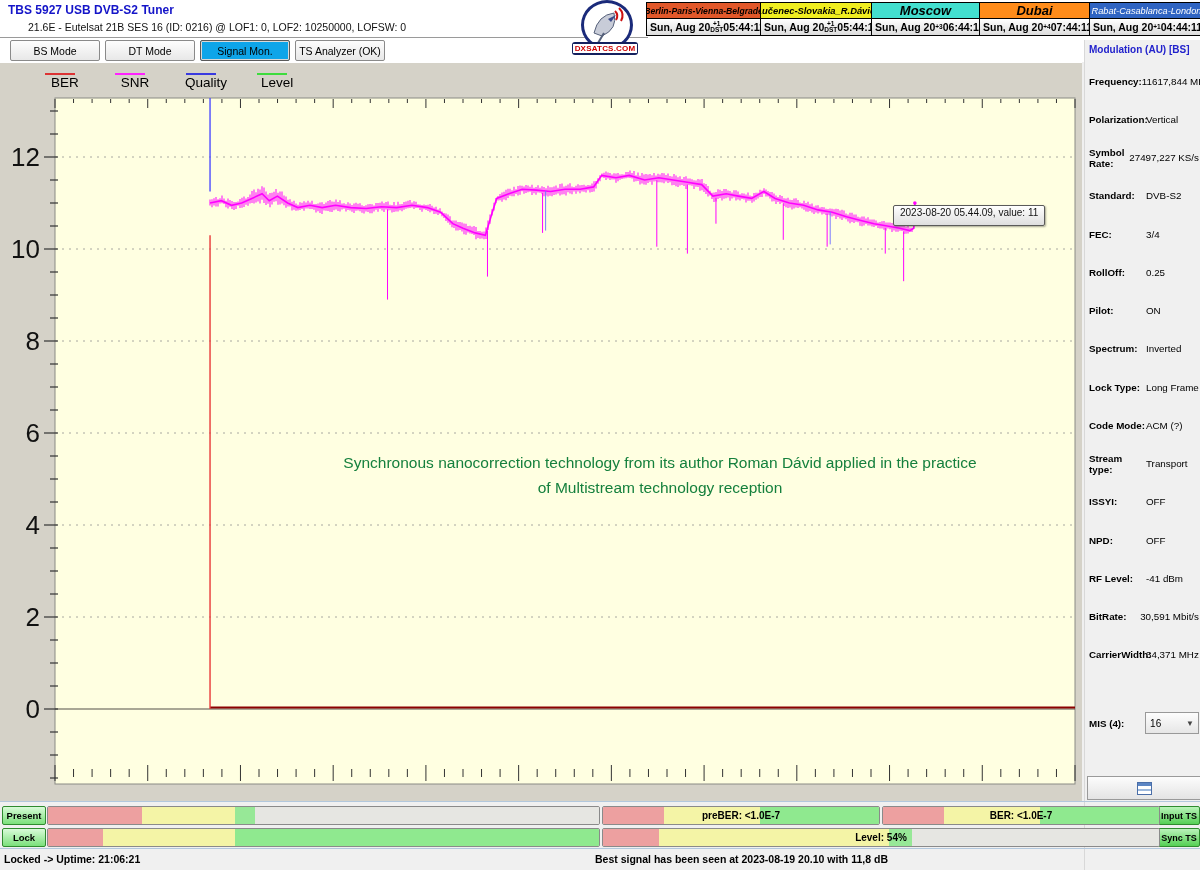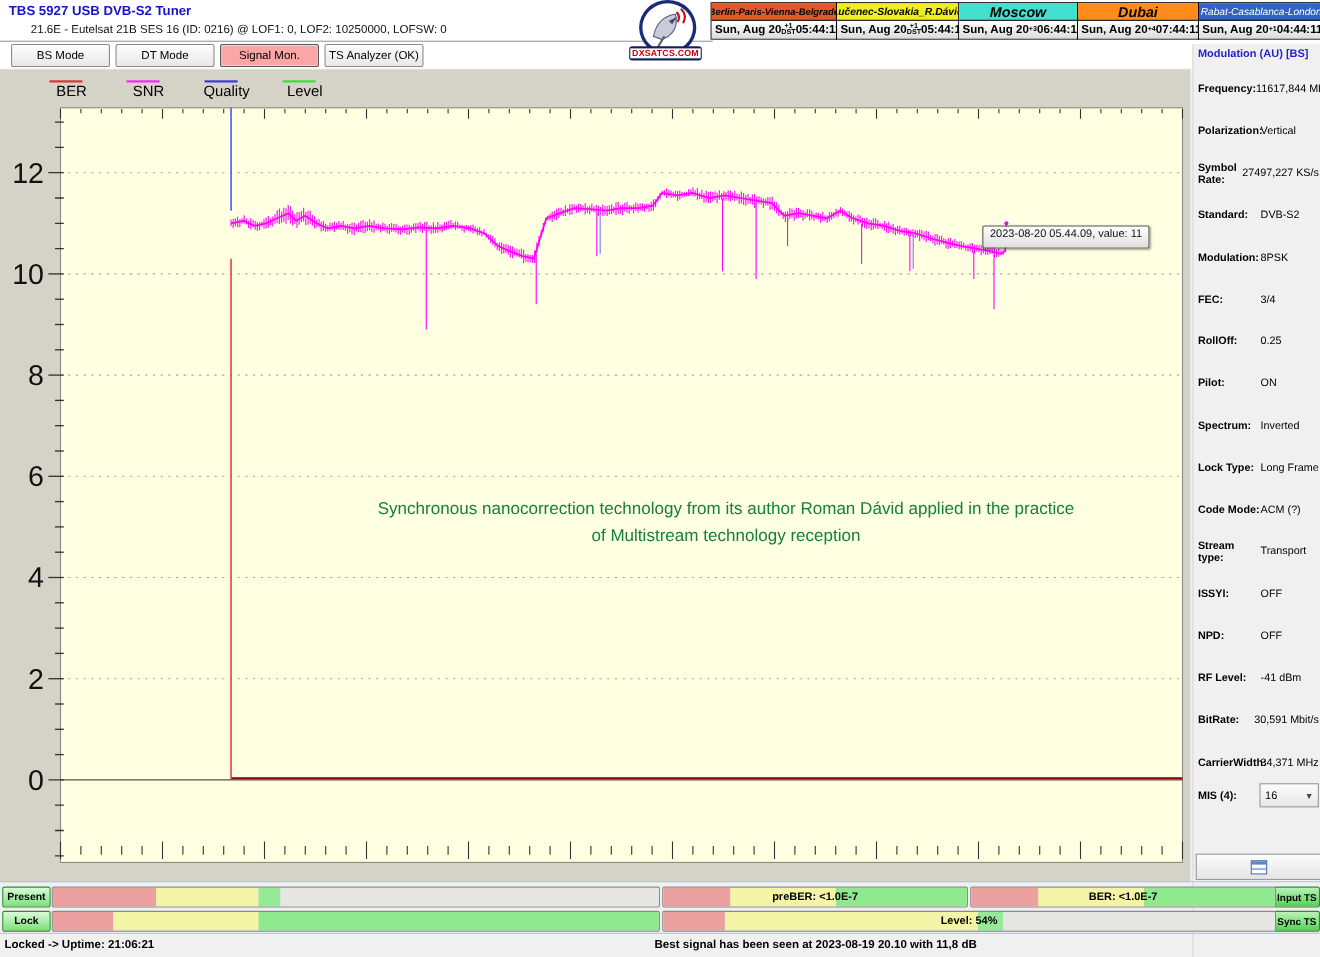--- a/index.html
+++ b/index.html
@@ -6,21 +6,21 @@
   #app{position:relative;width:1200px;height:870px;overflow:hidden;background:#f0f0f0;}
   
   #header{position:absolute;left:0;top:0;width:1200px;height:62px;background:#ffffff;}
   #title{position:absolute;left:8px;top:3px;font-size:12px;font-weight:bold;color:#1414c8;}
   #subtitle{position:absolute;left:28px;top:21px;font-size:10.5px;color:#111;}
   #hdr-line{position:absolute;left:0;top:37px;width:648px;height:1px;background:#9a9a9a;}
   
   .tab{position:absolute;top:40px;height:19px;width:88px;background:linear-gradient(#fdfdfd,#e8e8e8);
        border:1px solid #8a8a8a;border-radius:2px;font-size:10.5px;color:#000;
        display:flex;align-items:center;justify-content:center;cursor:default;}
-  .tab.active{background:#fca5a5;border:1px solid #5a5a5a;box-shadow:inset 0 0 0 1px #d8d8d8;}
+  .tab.active{background:#0ea5e9;border:1px solid #5a5a5a;box-shadow:inset 0 0 0 1px #d8d8d8;}
   
   #logo{position:absolute;left:572px;top:0px;width:70px;height:58px;}
   #logo-circle{position:absolute;left:9px;top:0px;width:46px;height:44px;border:3px solid #1a2a7a;border-radius:50%;background:#fff;}
   #logo-label{position:absolute;left:0px;top:42px;width:66px;height:13px;background:#14205e;border-radius:3px;
               display:flex;align-items:center;justify-content:center;}
   #logo-label span{background:#fff;padding:0 2px;font-size:8px;font-weight:bold;color:#cc0000;letter-spacing:.2px;}
   
   #clocks{position:absolute;left:646px;top:2px;width:552px;height:34px;display:flex;border-left:1px solid #000;}
   .clock{display:flex;flex-direction:column;border:1px solid #000;border-left:none;}
   .clock-city{height:15px;display:flex;align-items:center;justify-content:center;font-style:italic;font-weight:bold;border-bottom:1px solid #000;white-space:nowrap;overflow:hidden;}
@@ -380,24 +380,20 @@
         </div>
         <div class="tp-row">
           <span class="tp-label">Symbol Rate:</span>
           <span class="tp-value">27497,227 KS/s</span>
         </div>
         <div class="tp-row">
           <span class="tp-label">Standard:</span>
           <span class="tp-value">DVB-S2</span>
         </div>
         <div class="tp-row">
-          <span class="tp-label">Modulation:</span>
-          <span class="tp-value">8PSK</span>
-        </div>
-        <div class="tp-row">
           <span class="tp-label">FEC:</span>
           <span class="tp-value">3/4</span>
         </div>
         <div class="tp-row">
           <span class="tp-label">RollOff:</span>
           <span class="tp-value">0.25</span>
         </div>
         <div class="tp-row">
           <span class="tp-label">Pilot:</span>
           <span class="tp-value">ON</span>

